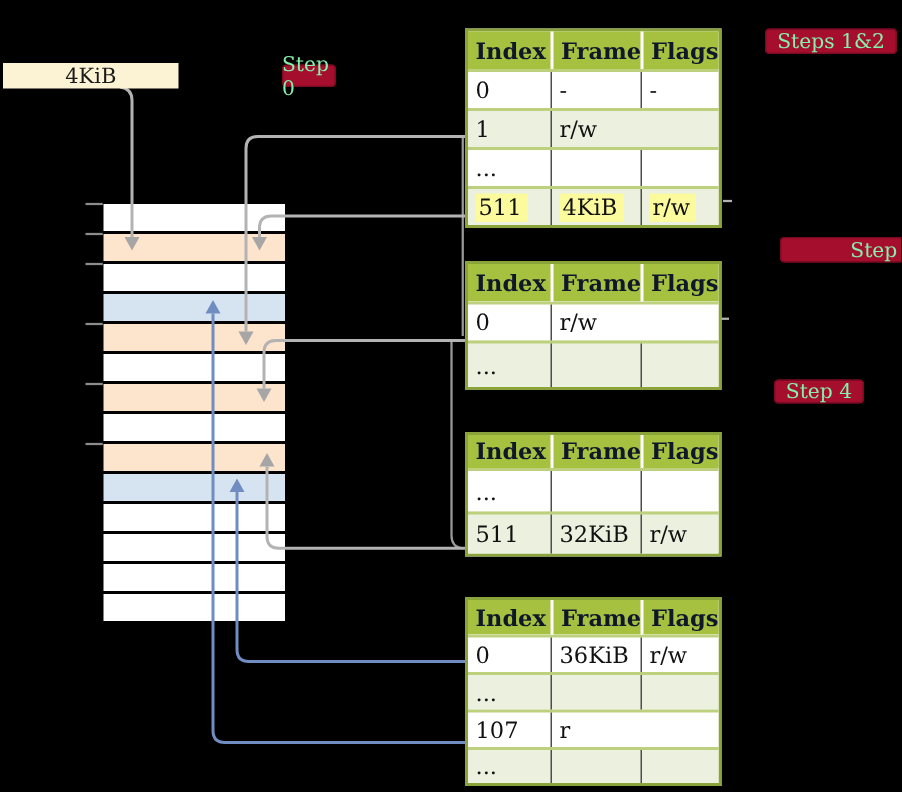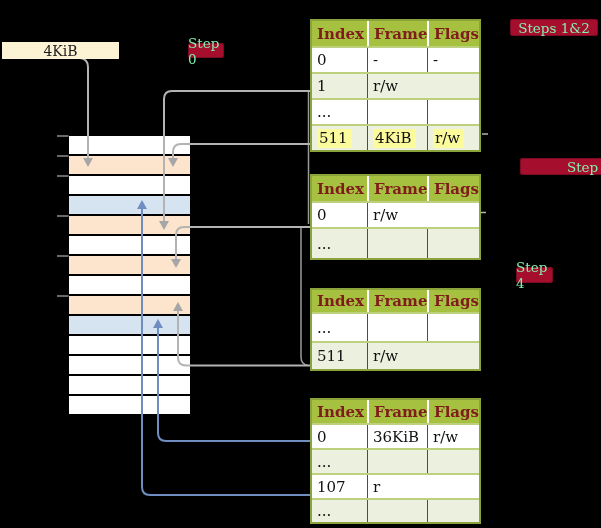--- a/index.html
+++ b/index.html
@@ -11,21 +11,21 @@
           background:var(--cream,#fcf2d4);color:#1a1a1a;font-size:14px;
           display:flex;align-items:center;justify-content:center;}
 
   
   .badge{position:absolute;background:var(--badge-red,#a50e2d);color:#86efac;
          font-size:13.5px;border-radius:3px;display:flex;align-items:center;
          justify-content:center;box-shadow:0 0 0 1px #7c0a22 inset;}
   .b0{left:188px;top:43px;width:36px;height:15px;}
   .b12{left:510px;top:19px;width:88px;height:17px;}
   .b3{left:520px;top:158px;width:58px;height:17px;padding-left:40px;}
-  .b4{left:516px;top:267px;width:37px;height:16px;}
+  .b4{left:516px;top:253px;width:60px;height:16px;}
 
   
   .memcol{position:absolute;left:69px;top:136px;width:121px;height:280px;
           background:#000;display:flex;flex-direction:column;gap:2px;}
   .mrow{flex:none;height:18px;background:#fff;}
   .mrow.orange{background:var(--frame-orange,#fce4cd);}
   .mrow.blue{background:var(--frame-blue,#d6e4f2);}
   .mrow.white{background:#ffffff;}
 
   
@@ -41,21 +41,21 @@
   
   .ptable{position:absolute;left:310px;width:171px;
           border:2px solid var(--table-border-green,#8aa33a);
           background:#fff;box-sizing:border-box;}
   .t1{top:19px;height:133px;}
   .t2{top:174px;height:86px;}
   .t3{top:288px;height:83px;}
   .t4{top:398px;height:126px;}
   .thead{display:grid;grid-template-columns:55px 60px 52px;
          background:var(--table-header-green,#a6c13f);box-sizing:border-box;}
-  .hcell{color:#7f1d1d;font-weight:bold;font-size:15px;display:flex;align-items:center;
+  .hcell{color:#0f172a;font-weight:bold;font-size:15px;display:flex;align-items:center;
          padding-left:5px;border-left:2px solid #fff;box-sizing:border-box;}
   .hcell:first-child{border-left:none;}
   .trow{display:grid;grid-template-columns:55px 60px 52px;background:#fff;
         border-top:2px solid var(--row-divider-green,#bdd07e);box-sizing:border-box;}
   .trow.shade{background:var(--table-row-green,#ebf1de);}
   .tcell{font-size:15px;color:#111;display:flex;align-items:center;
          padding-left:5px;border-left:1px solid #4d4d4d;box-sizing:border-box;}
   .tcell:first-child{border-left:none;}
   .hl{background:var(--highlight-yellow,#fbfa9d);padding:0 4px 1px 2px;}
 </style>
@@ -181,20 +181,21 @@
         <div class="hcell">Frame</div>
         <div class="hcell">Flags</div>
       </div>
       <div class="trow" style="height: 29px;">
         <div class="tcell">...</div>
         <div class="tcell"></div>
         <div class="tcell"></div>
       </div>
       <div class="trow shade" style="height: 28px;">
         <div class="tcell">511</div>
+        <div class="tcell">32KiB</div>
         <div class="tcell">r/w</div>
       </div>
     </div>
   <div class="ptable t4">
       <div class="thead" style="height: 23px;">
         <div class="hcell">Index</div>
         <div class="hcell">Frame</div>
         <div class="hcell">Flags</div>
       </div>
       <div class="trow" style="height: 25px;">

